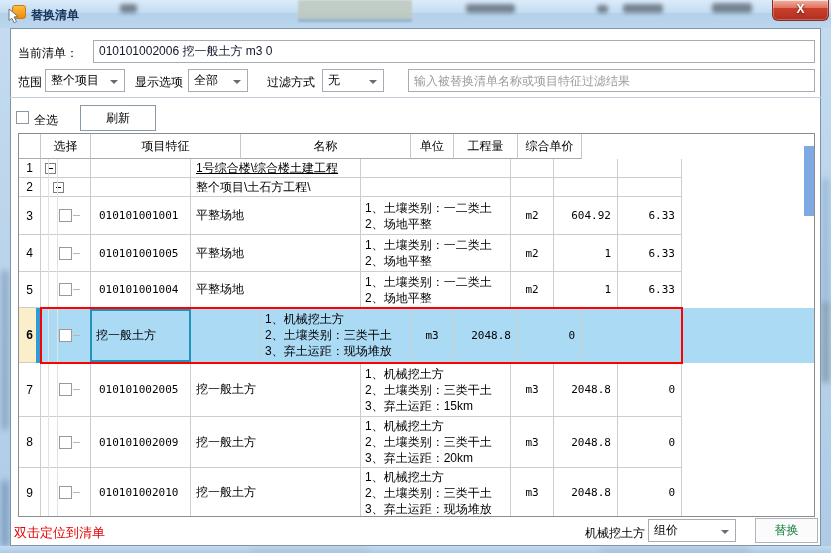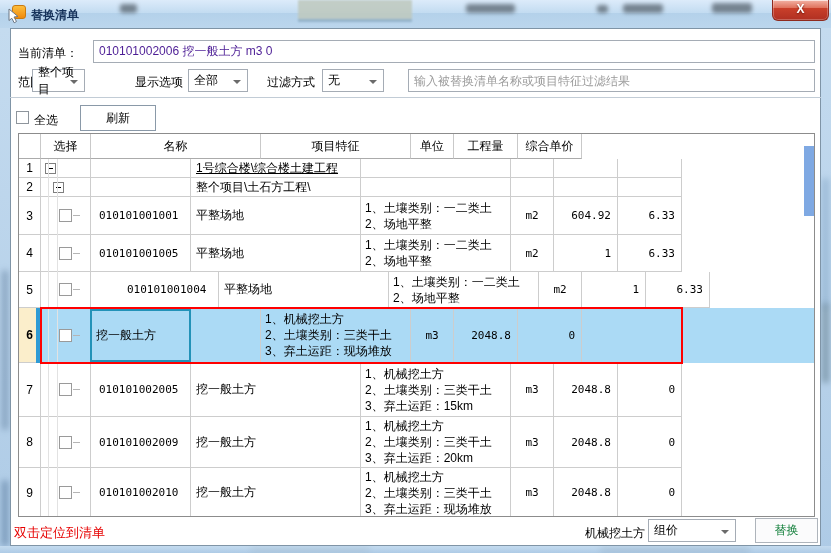--- a/index.html
+++ b/index.html
@@ -37,21 +37,21 @@
   .frame.right { left:821px; top:28px; width:10px; height:525px; }
   .frame.bottom{ left:0; top:546px; width:831px; height:7px; }
   .fblob { position:absolute; filter:blur(3px); opacity:.55; border-radius:3px; }
 
   
   .content { position:absolute; left:10px; top:28px; width:811px; height:518px;
     background:#fff; border:1px solid #7F94A6; }
 
   .lbl { position:absolute; color:#000; }
   .tbox { position:absolute; border:1px solid #A5ACB5; background:#fff; height:23px;
-    font-family:"Liberation Sans",sans-serif; font-size:12px; padding:0 5px; color:#4c1d95; }
+    font-family:"Liberation Sans",sans-serif; font-size:12px; padding:0 5px; color:#0f172a; }
   .tbox::placeholder { color:#9B9B9B; }
   .select { position:absolute; height:23px; border:1px solid #A5ACB5; background:#fff;
     display:flex; align-items:center; padding-left:5px; cursor:default; }
   .select .arr { position:absolute; right:6px; top:10px; width:0; height:0;
     border-left:4px solid transparent; border-right:4px solid transparent; border-top:4px solid #6B6B6B; }
   .hsep { position:absolute; left:10px; top:97px; width:811px; height:1px; background:#C2CCD6; }
 
   .chk { position:absolute; width:13px; height:13px; border:1px solid #8E959C; background:#fff; }
   .btn { position:absolute; background:#fff; border:1px solid #8A99A8; text-align:center;
     font-size:12px; cursor:pointer; }
@@ -132,21 +132,21 @@
     <div class="fblob" style="left:250px;top:2px;width:120px;height:4px;background:#9FB6C8"></div>
     <div class="fblob" style="left:600px;top:2px;width:150px;height:4px;background:#8FA9BE"></div>
   </div>
 
   <div class="content"></div>
 
   <span class="lbl" style="left:18px;top:45px">当前清单：</span>
   <input class="tbox" style="left: 93px; top: 40px; width: 722px;" value="010101002006 挖一般土方 m3 0">
 
   <span class="lbl" style="left:18px;top:74px">范围</span>
-  <div class="select" style="left:32px;top:69px;width:53px">
+  <div class="select" style="left:45px;top:69px;width:80px">
     <span>整个项目</span>
     <span class="arr"></span>
   </div>
   <span class="lbl" style="left:135px;top:74px">显示选项</span>
   <div class="select" style="left:188px;top:69px;width:60px">
     <span>全部</span>
     <span class="arr"></span>
   </div>
   <span class="lbl" style="left:267px;top:74px">过滤方式</span>
   <div class="select" style="left:322px;top:69px;width:62px">
@@ -158,22 +158,22 @@
   <div class="hsep"></div>
 
   <div class="chk" style="left:16px;top:111px"></div>
   <span class="lbl" style="left:34px;top:112px">全选</span>
   <div class="btn refresh">刷新</div>
 
   <div class="table">
     <div class="thead" id="thead">
         <div class="hcell" style="width: 22px;"></div>
         <div class="hcell" style="width: 50px;">选择</div>
+        <div class="hcell" style="width: 150px;">项目特征</div>
         <div class="hcell" style="width: 170px;">名称</div>
-        <div class="hcell" style="width: 150px;">项目特征</div>
         <div class="hcell" style="width: 43px;">单位</div>
         <div class="hcell" style="width: 64px;">工程量</div>
         <div class="hcell" style="width: 64px;">综合单价</div>
         <div class="hfill"></div>
       </div>
     <div id="tbody">
         <div class="trow" style="height: 19px;">
           <div class="tc num" style="width: 22px;">1</div>
           <div class="tc sel" style="width: 50px;">
             <div class="expander" style="margin-left: 4px;"></div>
@@ -233,21 +233,21 @@
           <div class="tc unit" style="width: 43px;">m2</div>
           <div class="tc qty" style="width: 64px;">1</div>
           <div class="tc price" style="width: 64px;">6.33</div>
           <div class="tc fill"></div>
         </div>
         <div class="trow" style="height: 36px;">
           <div class="tc num" style="width: 22px;">5</div>
           <div class="tc sel" style="width: 50px;">
             <div class="rowchk" style="margin-left: 18px;"></div>
           </div>
-          <div class="tc code" style="width: 100px; margin-left: 28px;">010101001004</div>
+          <div class="tc code" style="width: 100px;">010101001004</div>
           <div class="tc name" style="width: 170px;">平整场地</div>
           <div class="tc feat" style="width: 150px;">
             <div class="featlines">
               <div>1、土壤类别：一二类土</div>
               <div>2、场地平整</div>
             </div>
           </div>
           <div class="tc unit" style="width: 43px;">m2</div>
           <div class="tc qty" style="width: 64px;">1</div>
           <div class="tc price" style="width: 64px;">6.33</div>

